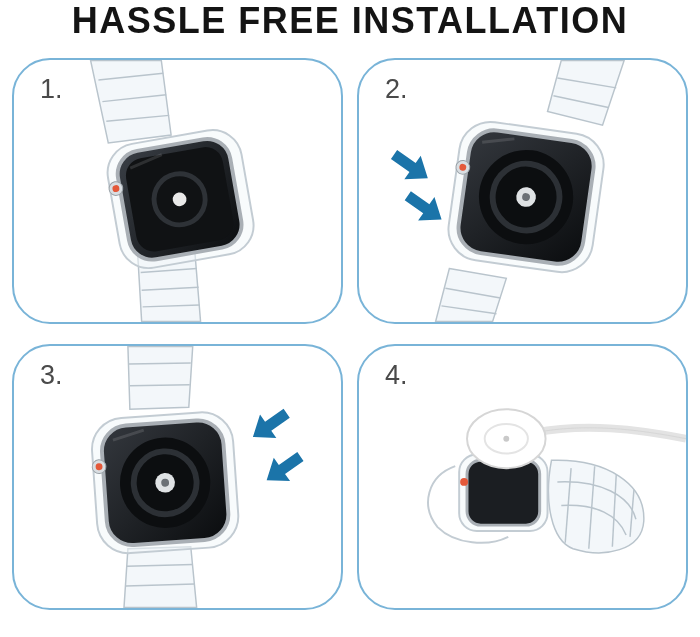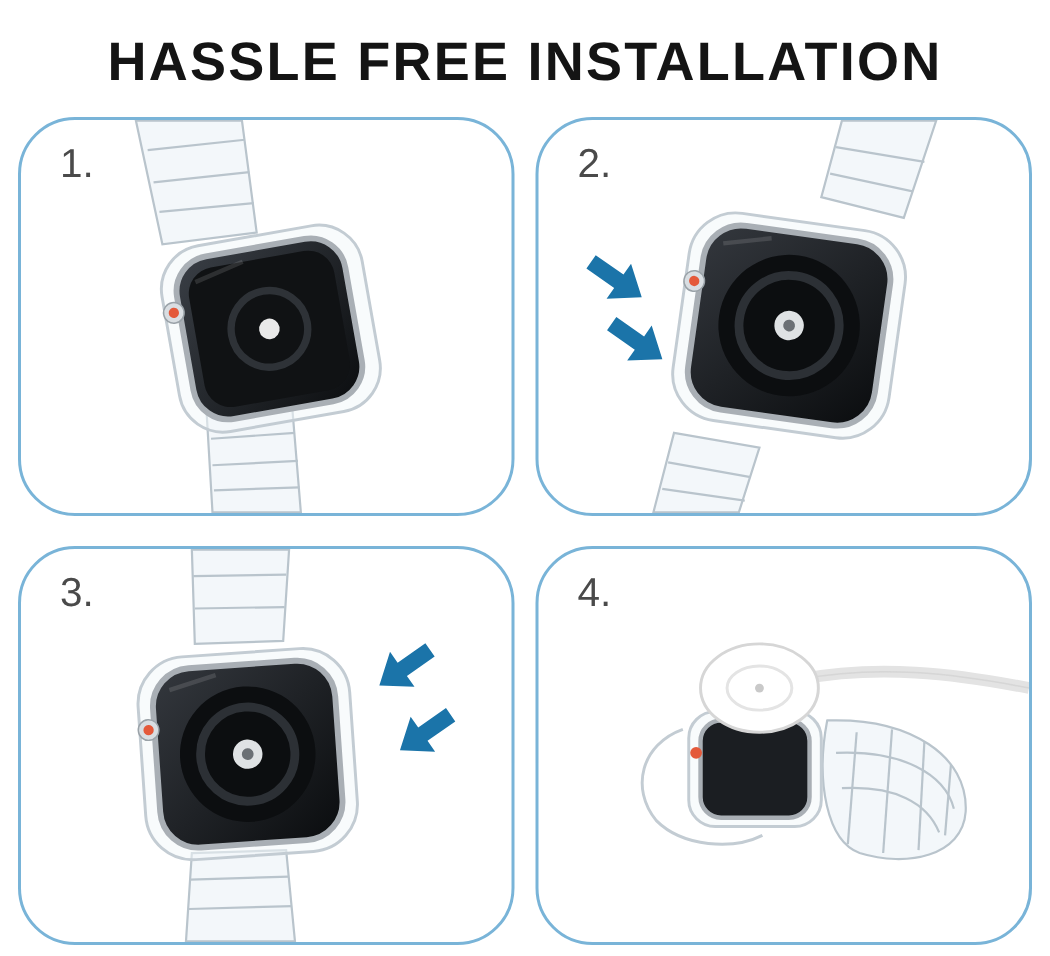--- a/index.html
+++ b/index.html
@@ -7,21 +7,21 @@
   .page {
     width: 700px; height: 637px;
     background: var(--bg, #ffffff);
     font-family: "Liberation Sans", sans-serif;
     overflow: hidden;
     margin: 0 auto;
     position: relative;
   }
   .title {
     text-align: center;
-    padding-top: 20px;
+    padding-top: 0;
     font-size: 36px;
     font-weight: 600;
     letter-spacing: 1.5px;
     color: var(--title-text, #141414);
     font-family: "Liberation Sans", sans-serif;
   }
   .grid {
     display: grid;
     grid-template-columns: 1fr 1fr;
     gap: 20px 14px;

